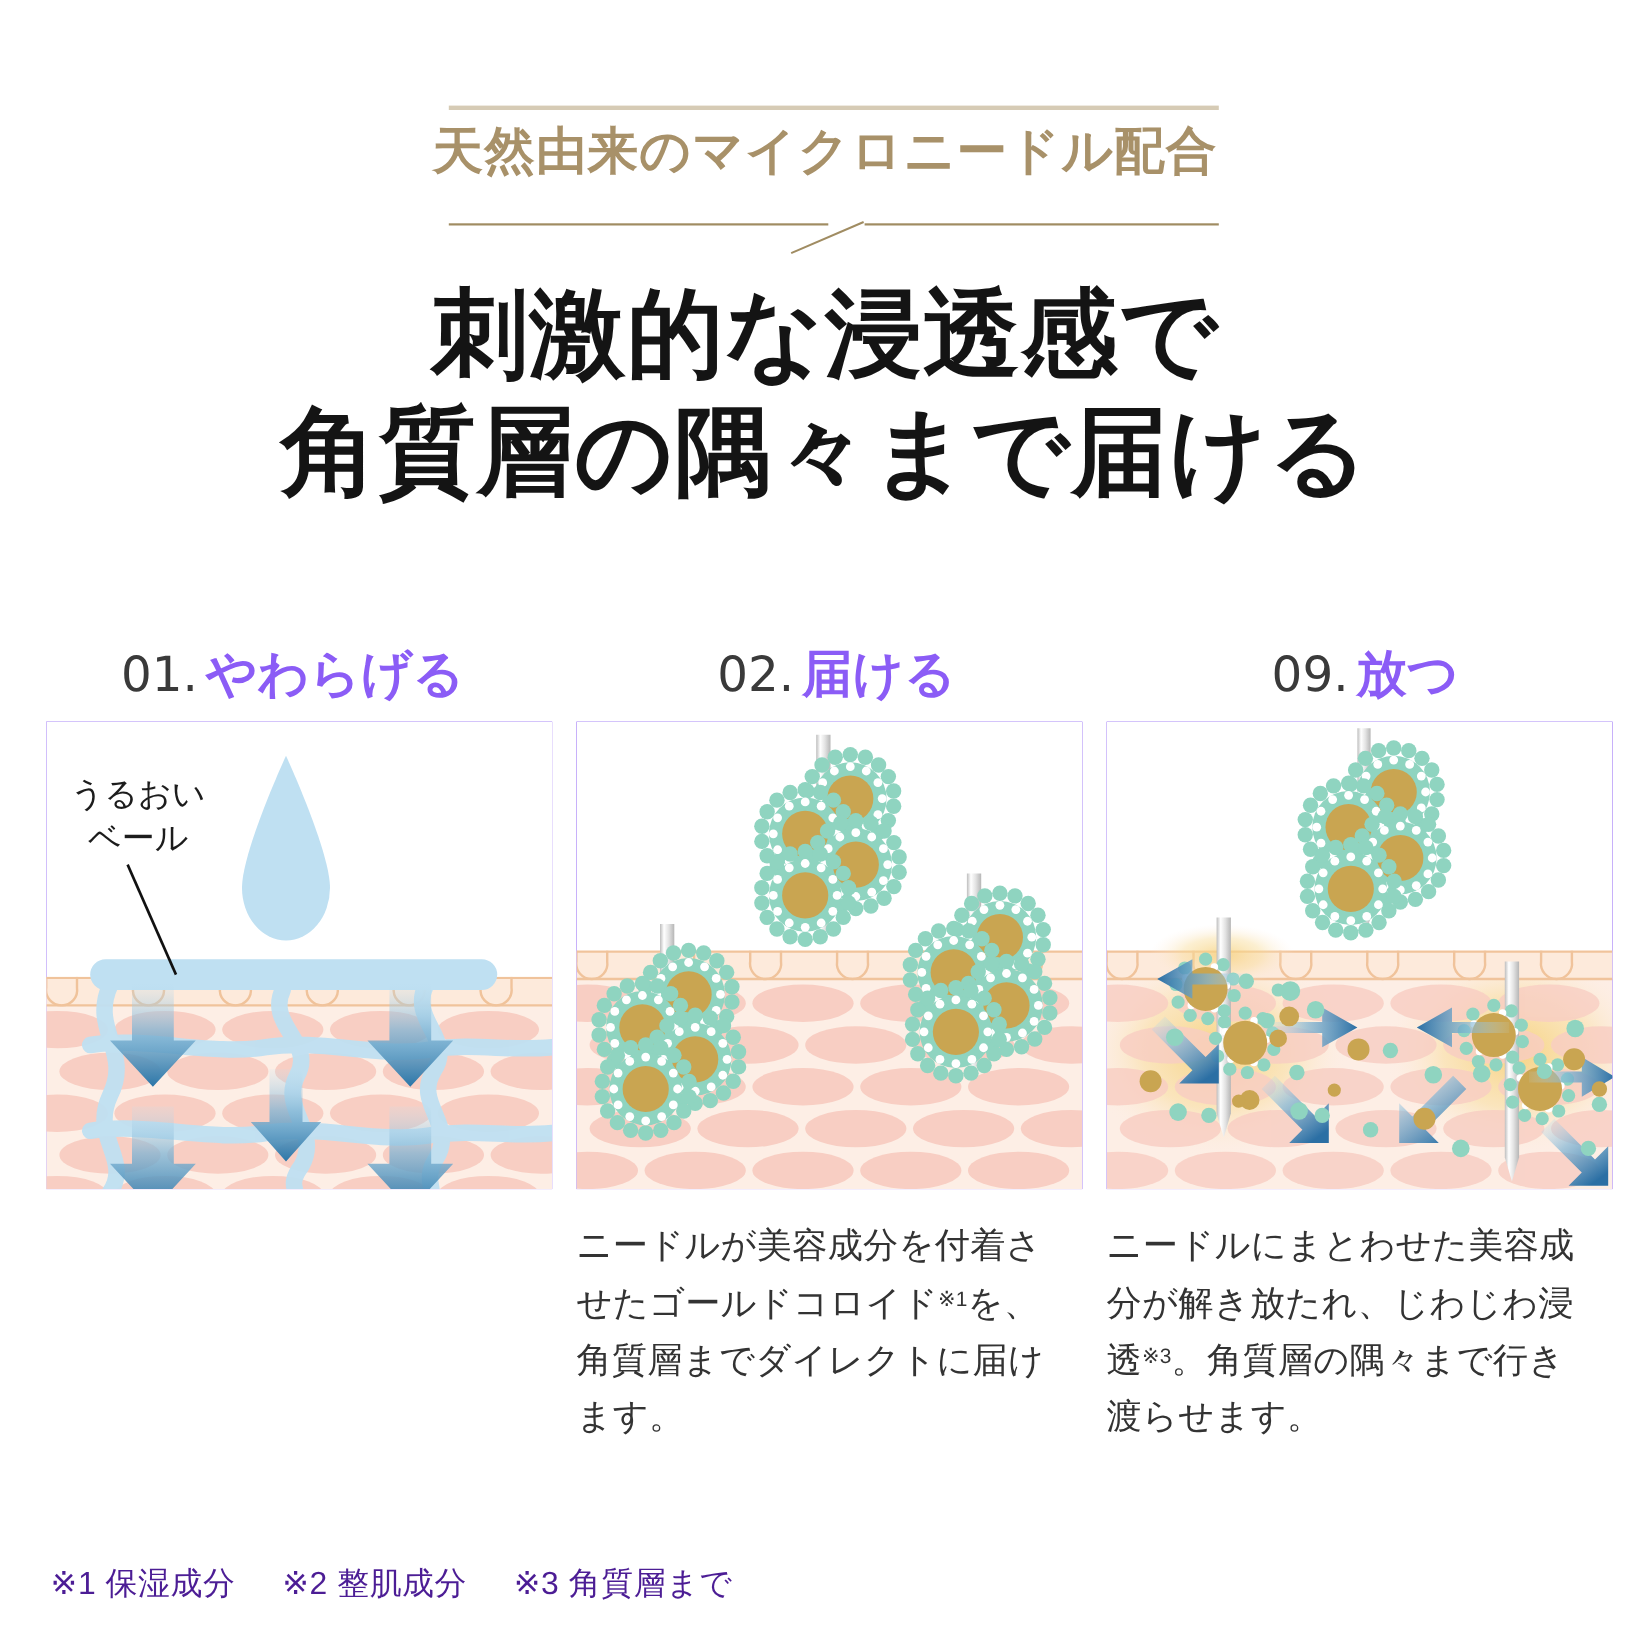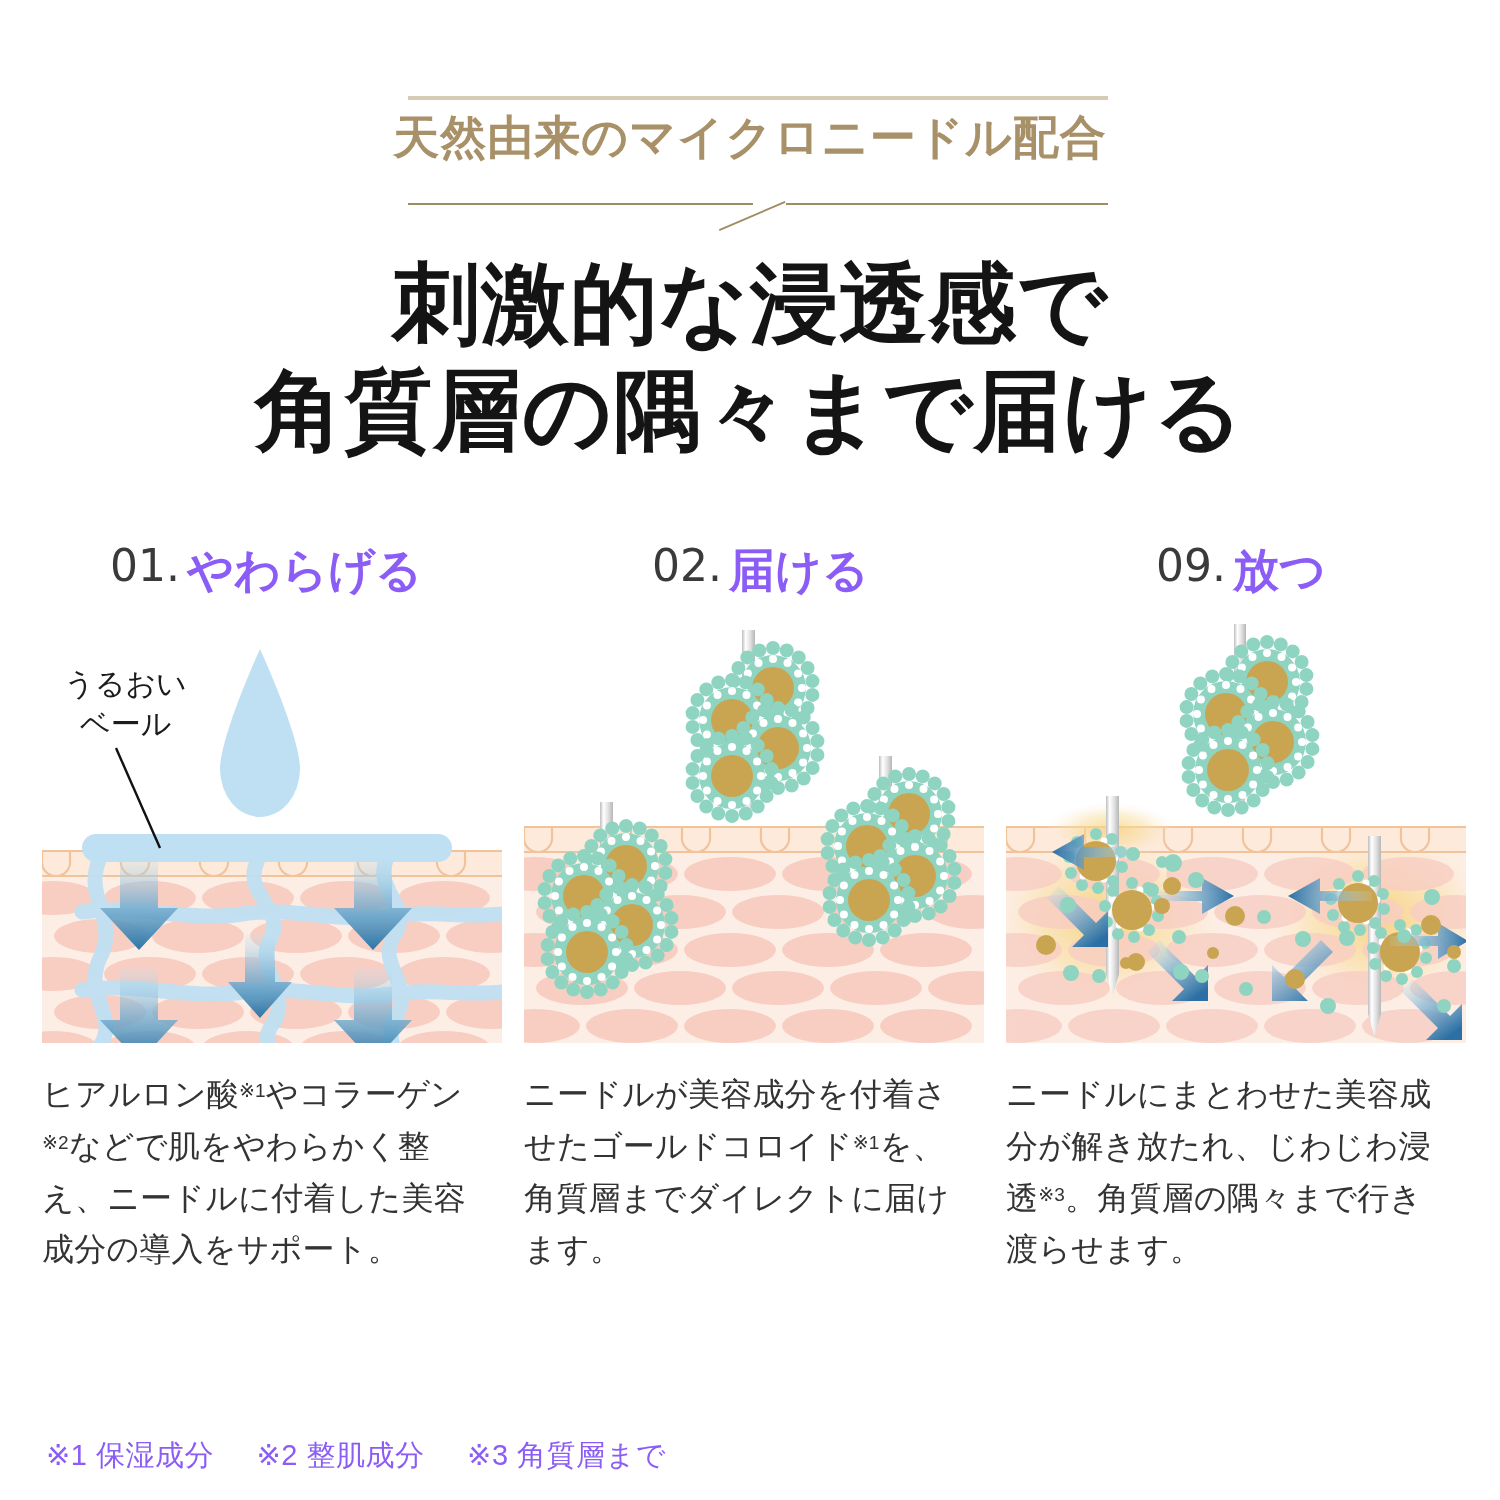--- a/index.html
+++ b/index.html
@@ -56,23 +56,24 @@
   }
   .step{
     position:absolute; top:0; width:460px;
   }
   .step-1{ left:42px; }
   .step-2{ left:524px; }
   .step-3{ left:1006px; }
 
   .step-title{
     height:70px;
-    display:flex; 
+    display:flex; align-items:center;
     font-size:0;
     white-space:nowrap;
+    margin-top:38px;
   }
   .step-1 .step-title{ padding-left:68px; }
   .step-2 .step-title{ padding-left:128px; }
   .step-3 .step-title{ padding-left:150px; }
 
   .step-num{
     font-size:44px;
     font-weight:400;
     color:#3a3a3a;
     letter-spacing:0px;
@@ -101,21 +102,21 @@
     line-height:1.62;
     color:#333333;
     letter-spacing:0.2px;
     width:430px;
   }
   .caption sup{ font-size:19px; vertical-align:0.42em; }
 
   
   .footnotes{
     position:absolute; left:46px; top:1420px;
-    font-size:29px; color:#8b5cf6; letter-spacing:0.5px;margin-top:16px;
+    font-size:29px; color:#4c1d95; letter-spacing:0.5px;
   }
   .footnotes span{ margin-right:34px; }
 </style>
 </head>
 <body>
 
 <div class="eyebrow-wrap">
   <div class="eyebrow-line-top"></div>
   <div class="eyebrow-text">天然由来のマイクロニードル配合</div>
   <div class="eyebrow-line-bot-l"></div>
@@ -231,23 +232,20 @@
         </g>
 
         <g>
           <text x="22" y="76" font-family="Liberation Sans, DejaVu Sans, sans-serif" font-size="30" fill="#1c1c1c">うるおい</text>
           <text x="38" y="116" font-family="Liberation Sans, DejaVu Sans, sans-serif" font-size="30" fill="#1c1c1c">ベール</text>
           <path d="M74 130 L 118 230" stroke="#111111" stroke-width="2.4" fill="none"></path>
         </g>
       </svg>
     </div>
 
-    <div class="caption">
-      <span>ヒアルロン酸</span><sup>※1</sup><span>やコラーゲン</span><sup>※2</sup><span>などで肌をやわらかく整え、ニードルに付着した美容成分の導入をサポート。</span>
-    </div>
   </div>
 
   <div class="step step-2">
     <div class="step-title">
       <span class="step-num">02.</span>
       <span class="step-label">届ける</span>
     </div>
 
     <div class="panel">
       <svg width="460" height="425" viewBox="0 0 460 425">

